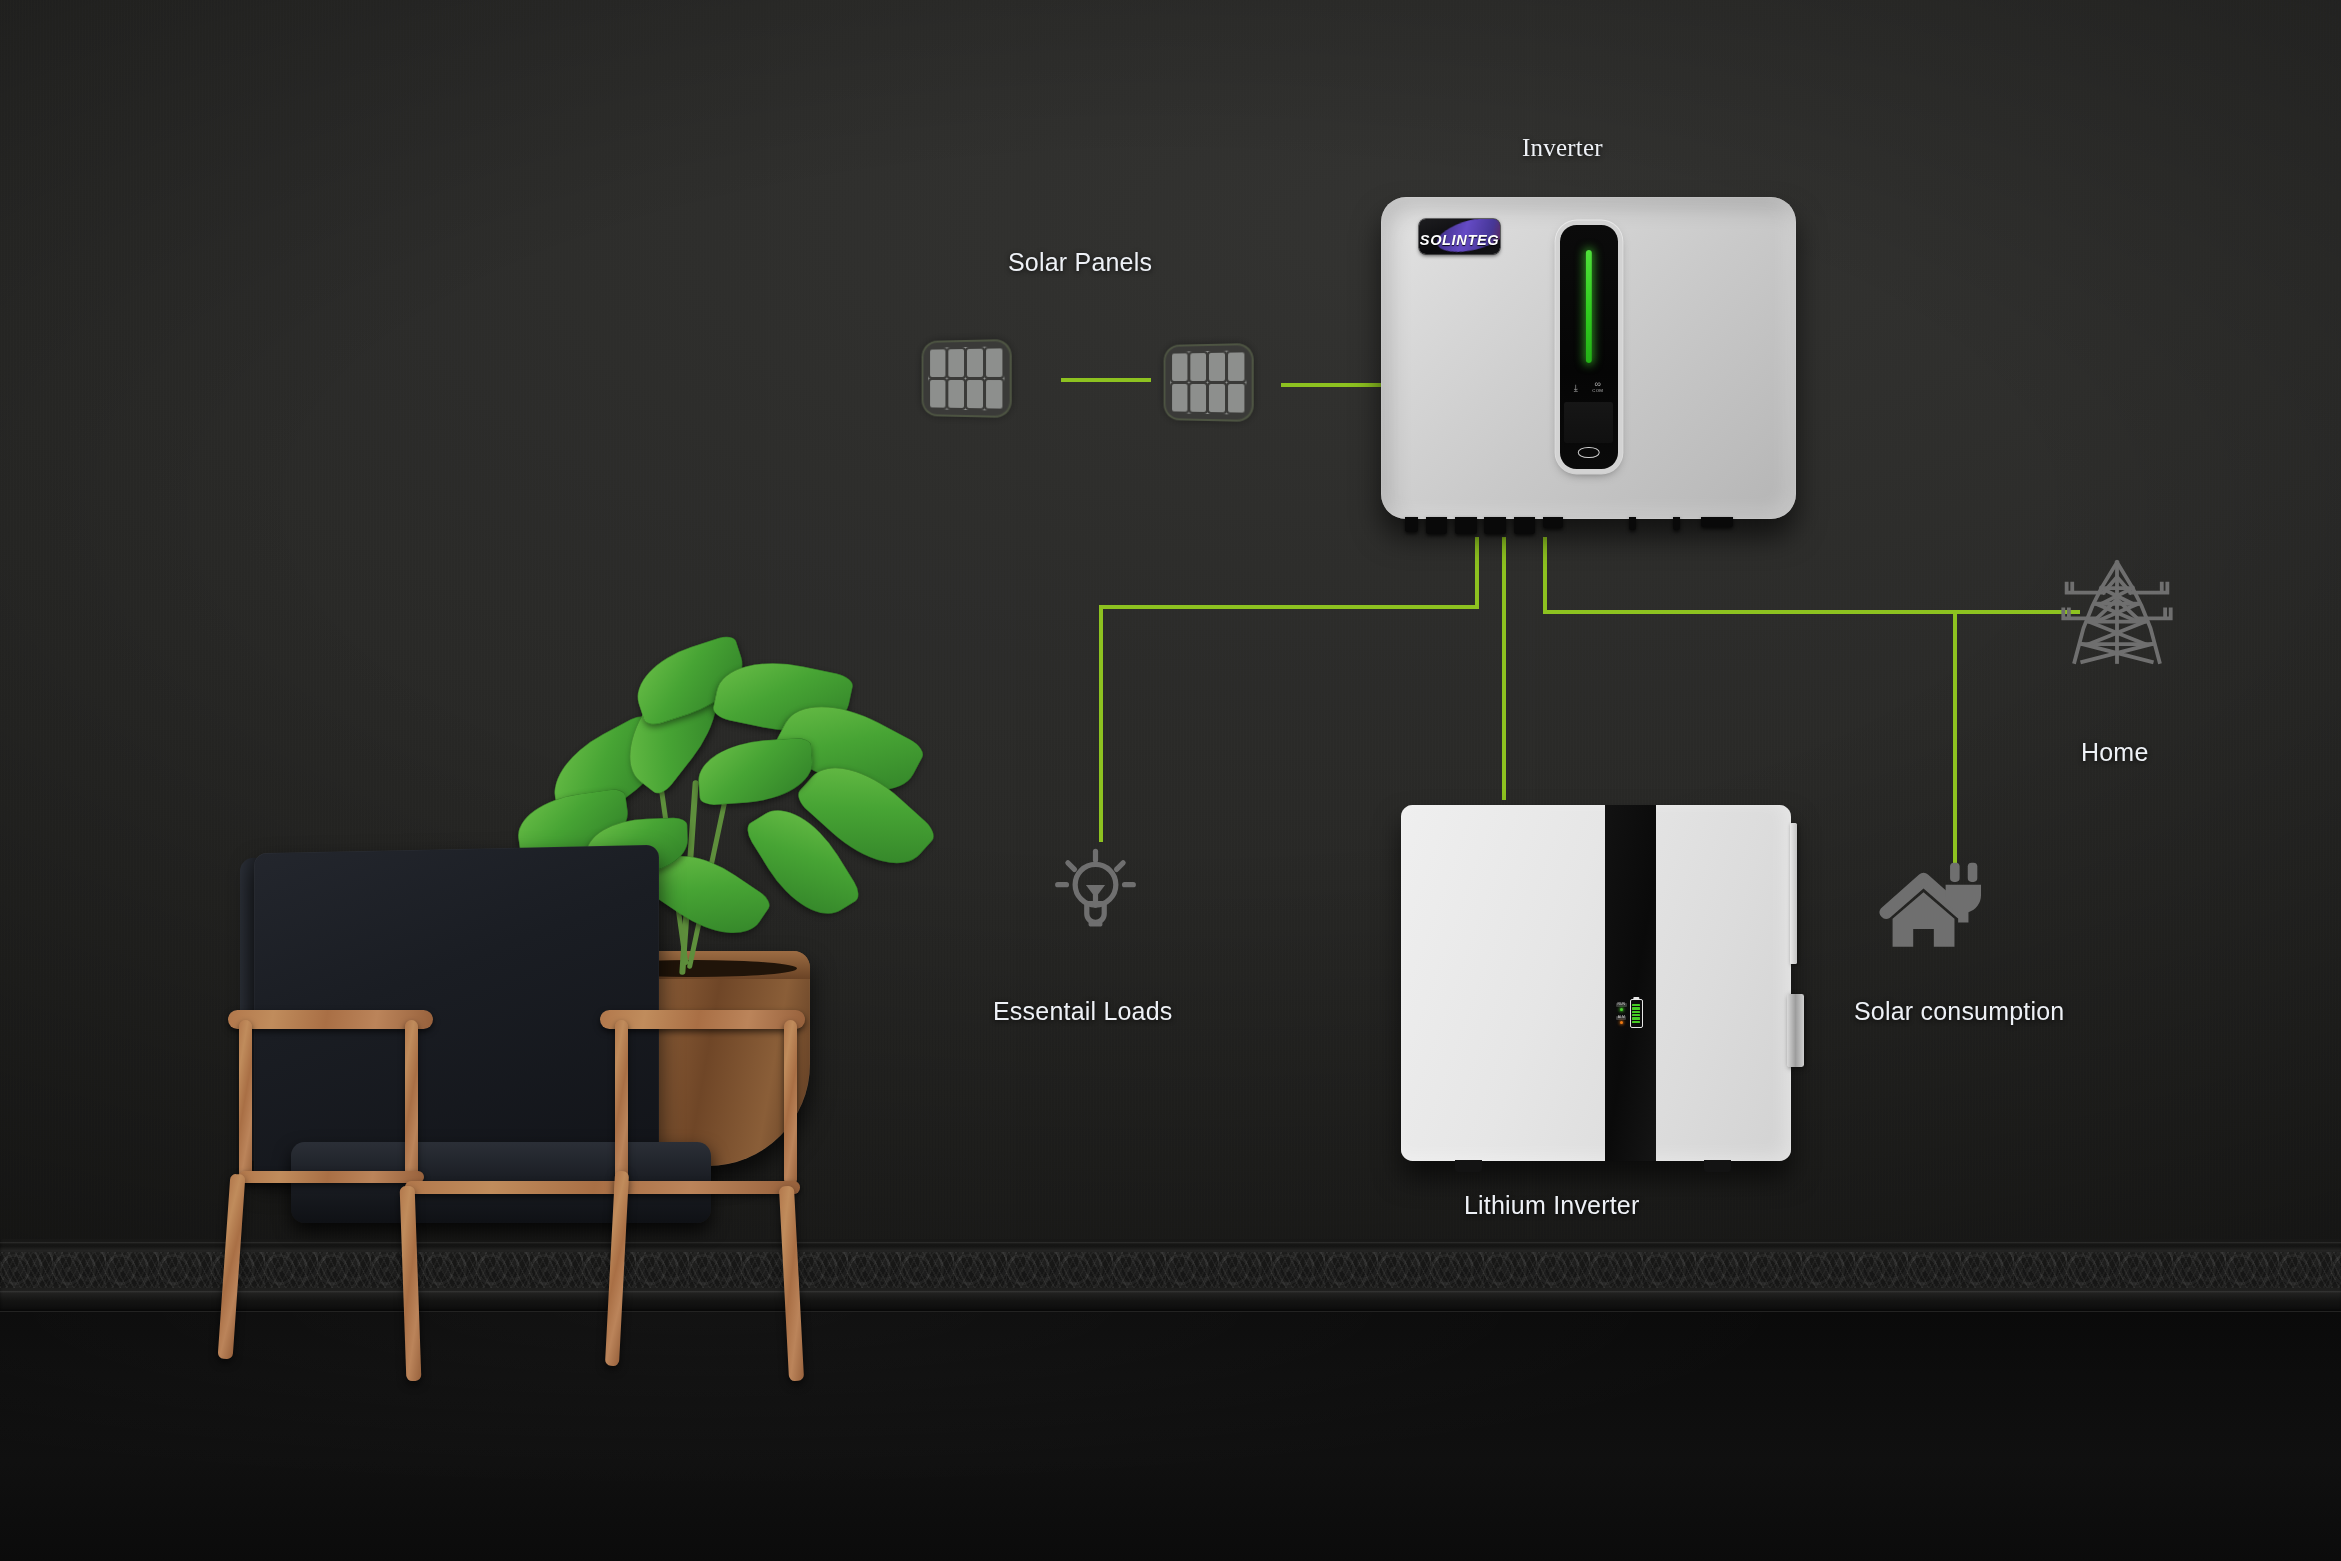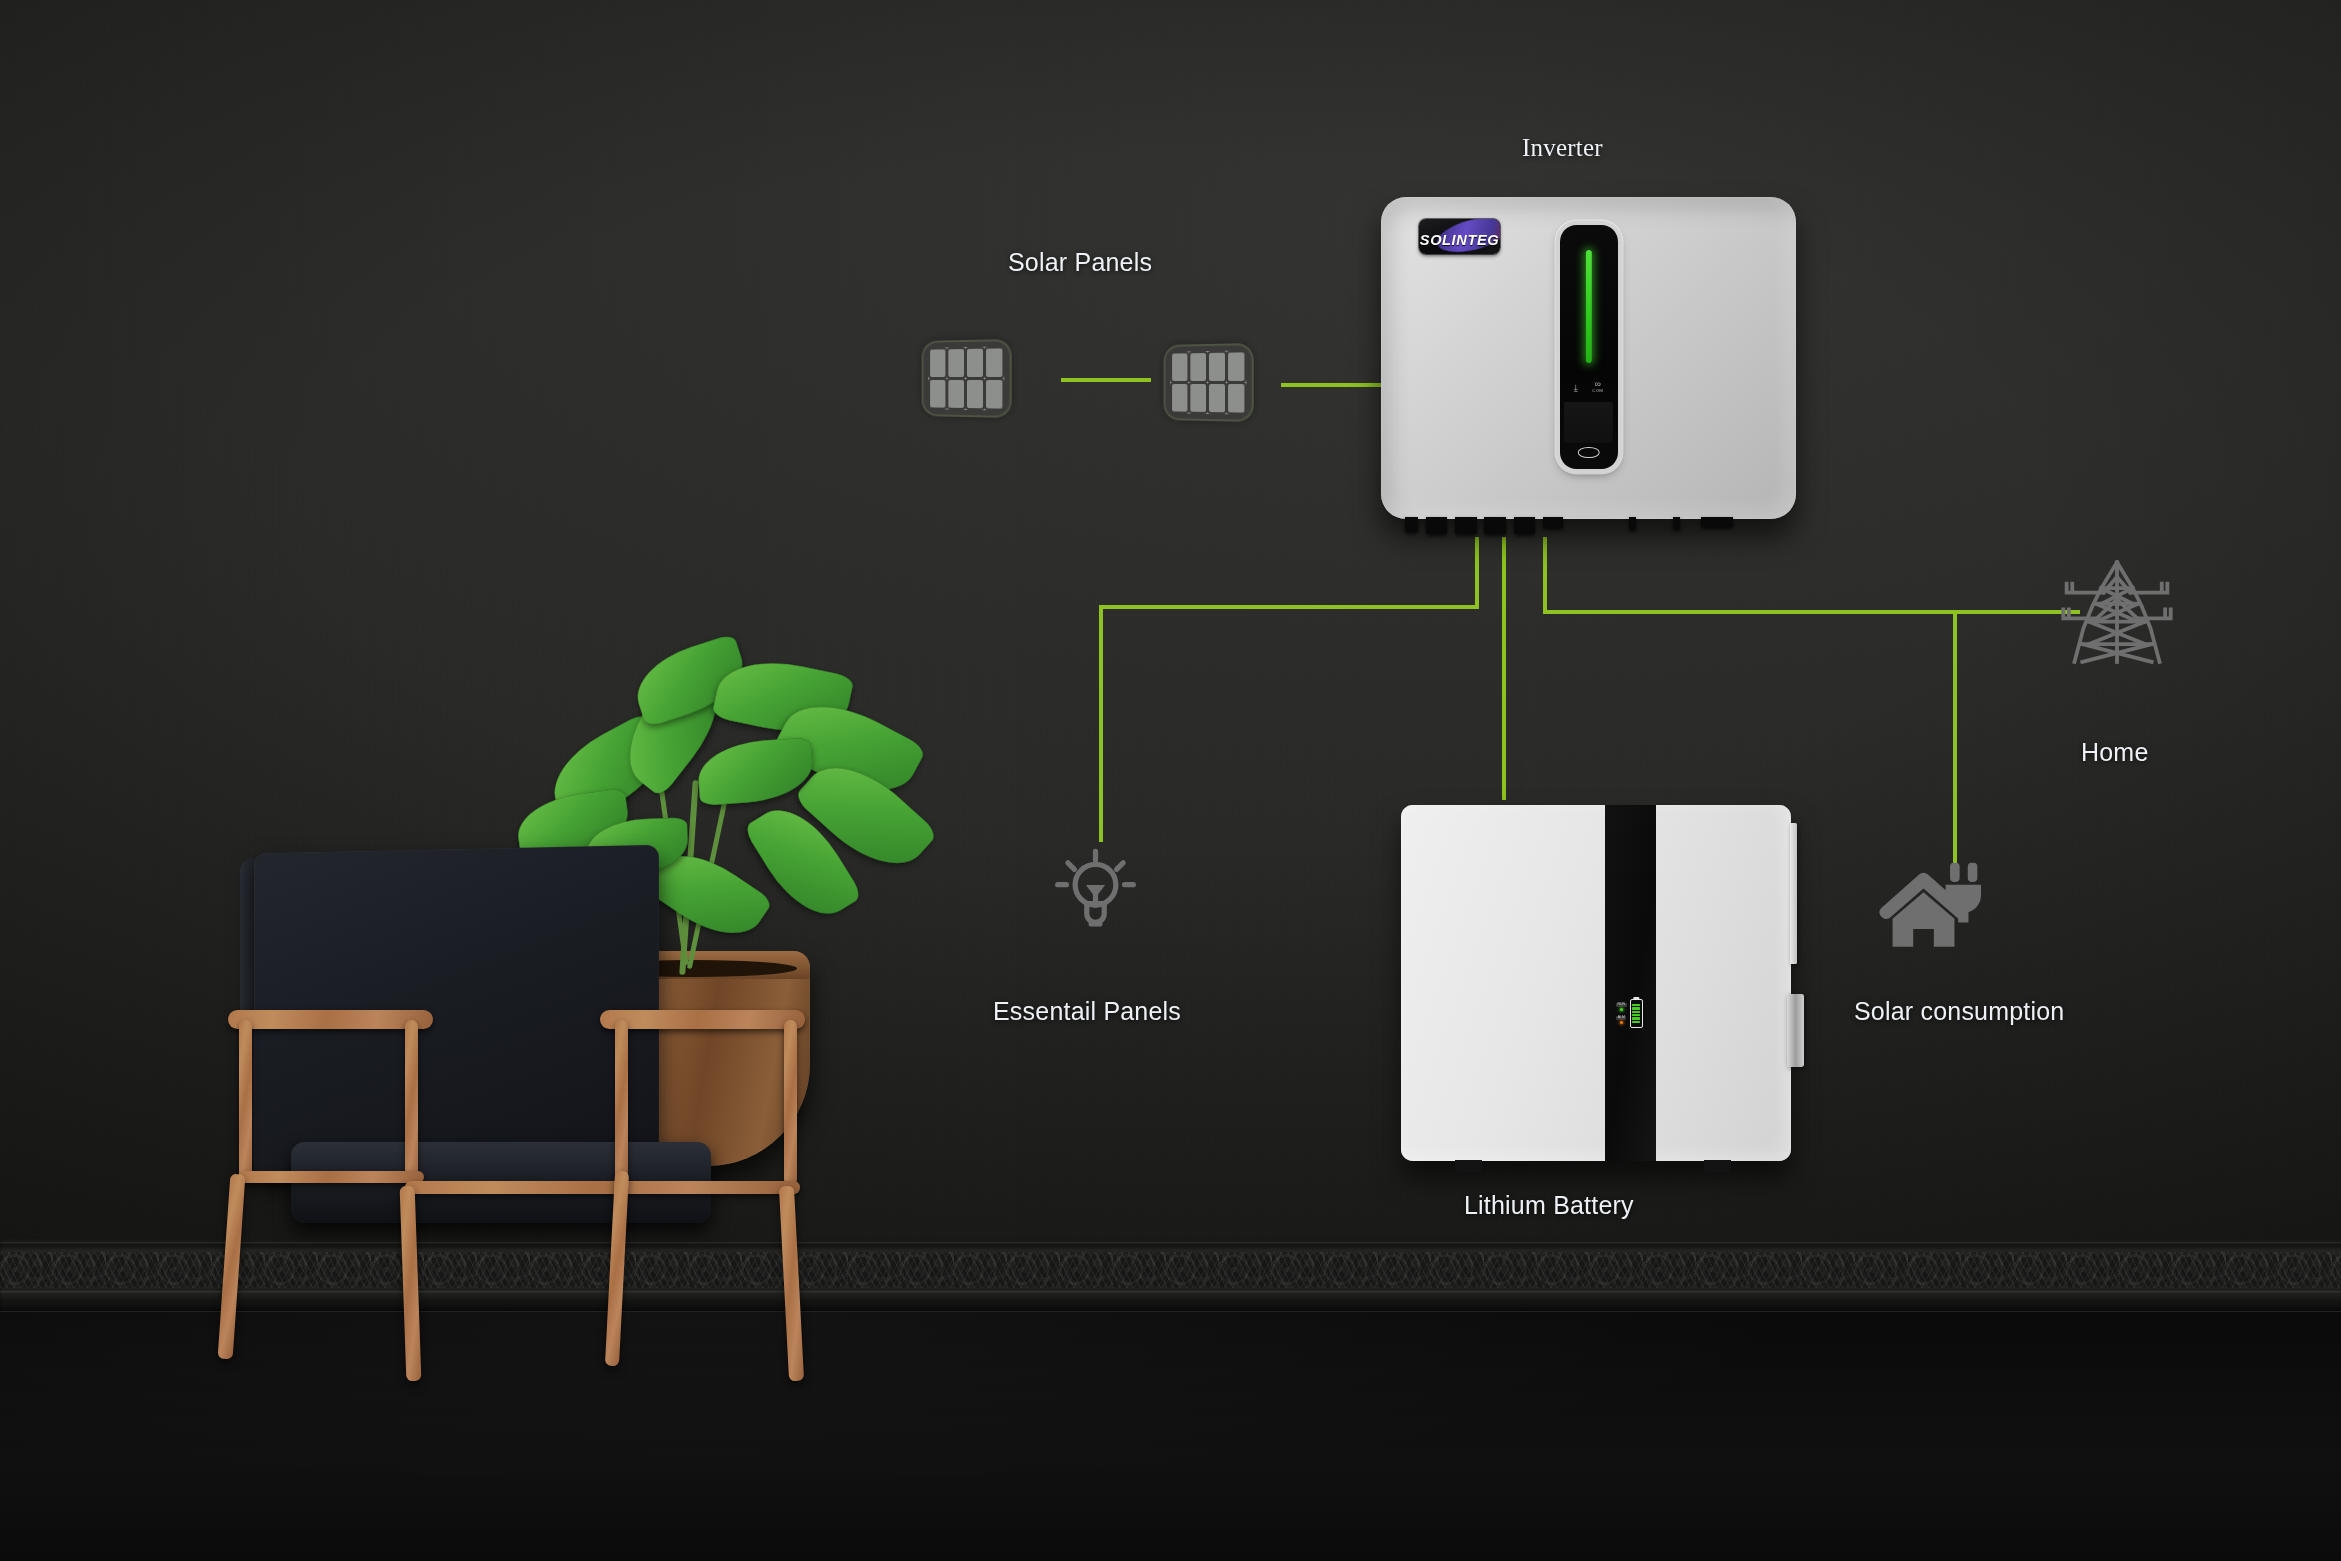--- a/index.html
+++ b/index.html
@@ -439,21 +439,21 @@
     <circle cx="32" cy="28" r="14"></circle>
     <path d="M26 41 h12 v7 a6 6 0 0 1 -6 6 a6 6 0 0 1 -6 -6 z"></path>
     <path d="M29 55 h6"></path>
     <path d="M32 42 v-8 l-3 -4 h6 l-3 4"></path>
     <path d="M32 5 v6"></path>
     <path d="M13 13 l4.5 4.5"></path>
     <path d="M51 13 l-4.5 4.5"></path>
     <path d="M6 28 h6"></path>
     <path d="M52 28 h6"></path>
   </svg>
-  <div class="lbl" style="left:993px;top:997px;">Essentail Panels</div>
+  <div class="lbl" style="left:993px;top:997px;">Essentail Loads</div>
 
   <svg class="icon-gray" style="left:1869px;top:859px;width:112px;height:93px;" viewBox="0 0 76 62" fill="#6f6f6f">
     <path d="M8 33 L34 10 a4.5 4.5 0 0 1 6 0 L66 33 a4.5 4.5 0 0 1 -6 6.4 L37 19.5 L14 39.4 a4.5 4.5 0 0 1 -6 -6.4 Z"></path>
     <path d="M37 22 L58 40 v19 H44 V47 H30 v12 H16 V40 Z"></path>
     <rect x="55" y="2" width="6.5" height="13" rx="2.6"></rect>
     <rect x="67" y="2" width="6.5" height="13" rx="2.6"></rect>
     <path d="M52 17 h24 v7 a12 12 0 0 1 -8.5 11.5 v7 h-7 v-7 A12 12 0 0 1 52 24 Z"></path>
   </svg>
   <div class="lbl" style="left:1854px;top:997px;">Solar consumption</div>
 
@@ -480,16 +480,16 @@
         <b></b>
       </div>
     </div>
 
     <div class="bat-right-fin"></div>
     <div class="bat-connector"></div>
     <div class="bat-foot" style="left:54px;"></div>
     <div class="bat-foot" style="left:303px;"></div>
   </div>
 
-  <div class="lbl" style="left:1464px;top:1191px;">Lithium Battery</div>
+  <div class="lbl" style="left:1464px;top:1191px;">Lithium Inverter</div>
 
 </div>
 
 
 </body></html>

